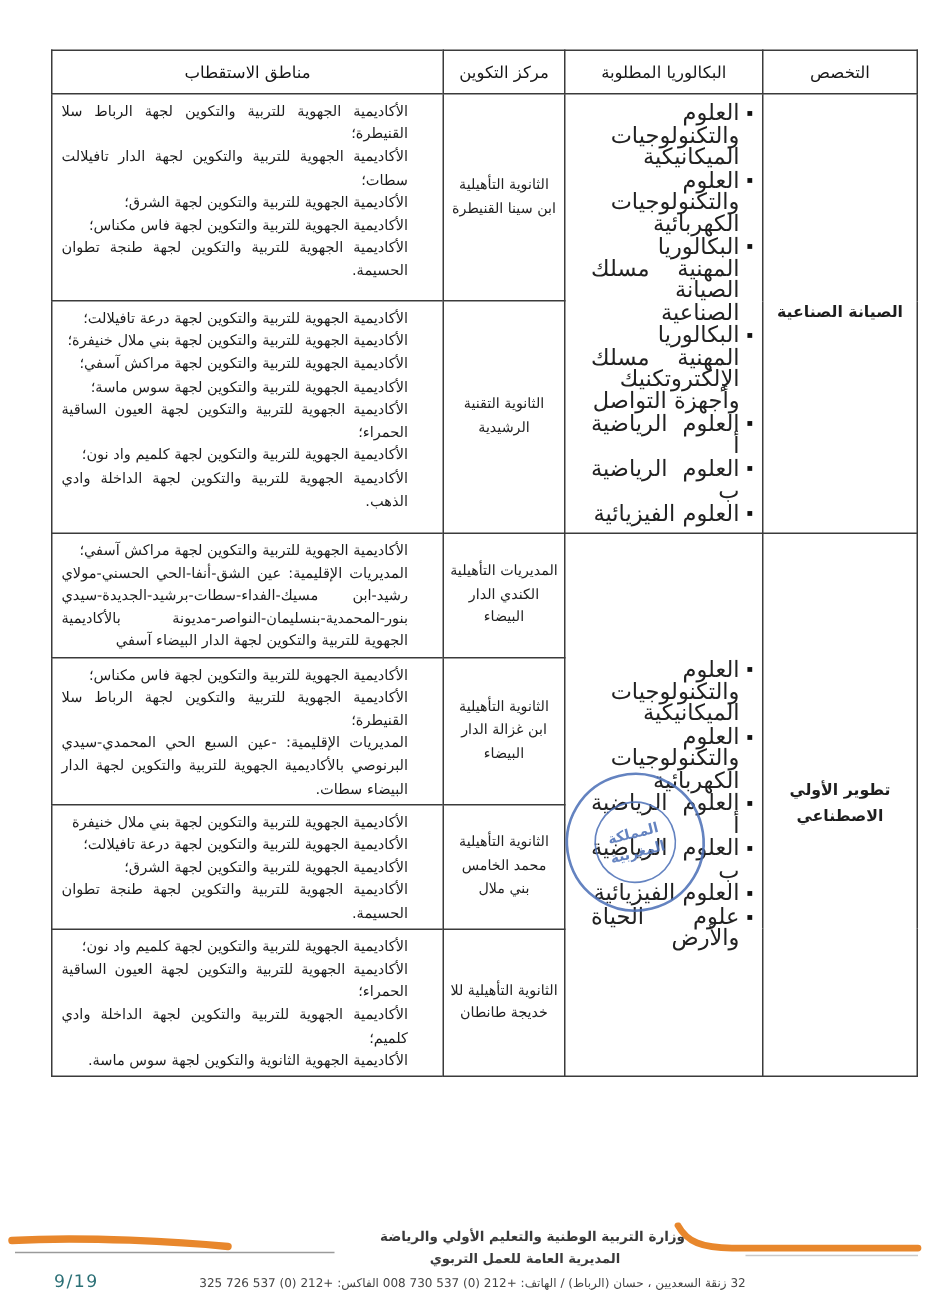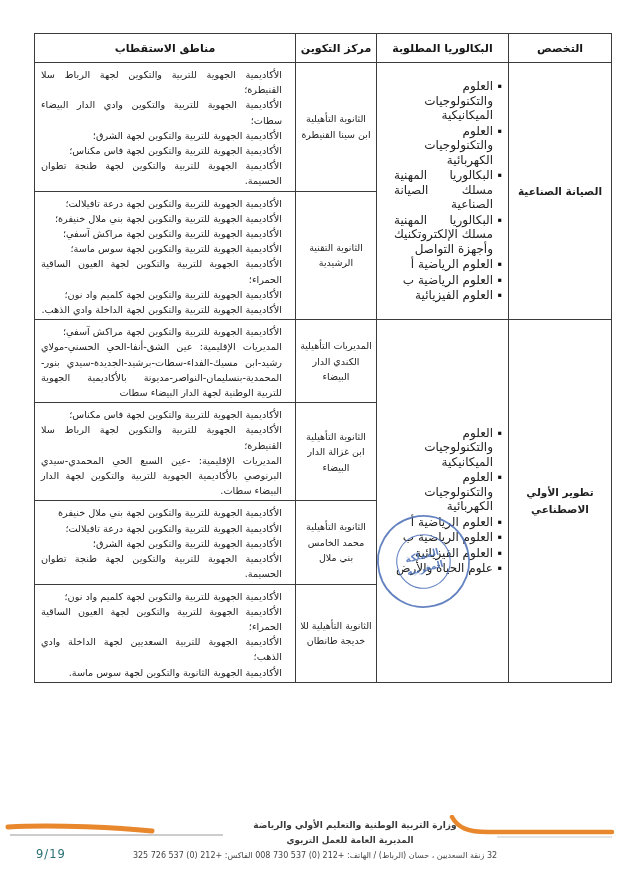--- a/index.html
+++ b/index.html
@@ -7,36 +7,36 @@
     position:relative;width:620px;height:877px;background:#ffffff;overflow:hidden;
     font-family:"DejaVu Sans",sans-serif;color:#1e1e1e;direction:rtl;
   }
   
   .doc-table{
     position:absolute;top:33px;right:8px;left:35px;
     border-collapse:collapse;table-layout:fixed;width:577px;direction:rtl;
   }
   .doc-table th,.doc-table td{border:1px solid #3b3b3b;overflow:hidden;}
   .doc-table th{
-    font-size:11px;font-weight:bold;text-align:center;vertical-align:middle;
+    font-size:11px;font-weight:normal;text-align:center;vertical-align:middle;
     color:#161616;padding:2px;
   }
   .specialty-cell{
     text-align:center;vertical-align:middle;font-weight:bold;font-size:10.5px;
     line-height:17px;padding:2px 4px;margin-left:24px;
   }
   .bac-cell{vertical-align:middle;padding:5px 6px 4px 5px;}
   .bac-item{display:flex;align-items:flex-start;margin-bottom:1px;}
   .bullet{flex:0 0 9px;font-size:6.5px;line-height:14.5px;color:#111;}
-  .bac-text{flex:1;font-size:12px;line-height:14.5px;text-align:justify;color:#222;margin-left:12px;}
+  .bac-text{flex:1;font-size:15px;line-height:14.5px;text-align:justify;color:#222;margin-left:12px;}
   .center-cell{
     text-align:center;vertical-align:middle;font-size:9.5px;line-height:15.5px;
     padding:2px 4px;color:#222;margin-top:35px;
   }
-  .zones-cell{vertical-align:top;padding:4px 13px 2px 6px;}
+  .zones-cell{vertical-align:top;padding:4px 23px 2px 6px;}
   .zone-line{
     font-size:9.7px;line-height:15.2px;text-align:justify;margin:0;color:#1d1d1d;
   }
   
   .stamp{
     position:absolute;left:374px;top:512px;width:99px;height:99px;
     transform:rotate(-14deg);opacity:.88;z-index:5;
   }
   
   .footer{position:absolute;left:0;top:815px;width:620px;height:62px;direction:rtl;}
@@ -98,21 +98,21 @@
               <span class="bac-text">العلوم الرياضية ب</span>
             </div>
         <div class="bac-item">
               <span class="bullet">▪</span>
               <span class="bac-text">العلوم الفيزيائية</span>
             </div>
       </td>
       <td class="center-cell">الثانوية التأهيلية ابن سينا القنيطرة</td>
       <td class="zones-cell">
         <p class="zone-line">الأكاديمية الجهوية للتربية والتكوين لجهة الرباط سلا القنيطرة؛</p>
-        <p class="zone-line">الأكاديمية الجهوية للتربية والتكوين وادي الدار البيضاء سطات؛</p>
+        <p class="zone-line">الأكاديمية الجهوية للتربية والتكوين لجهة الدار تافيلالت سطات؛</p>
         <p class="zone-line">الأكاديمية الجهوية للتربية والتكوين لجهة الشرق؛</p>
         <p class="zone-line">الأكاديمية الجهوية للتربية والتكوين لجهة فاس مكناس؛</p>
         <p class="zone-line">الأكاديمية الجهوية للتربية والتكوين لجهة طنجة تطوان الحسيمة.</p>
       </td>
     </tr>
     <tr style="height:112px">
       <td class="center-cell">الثانوية التقنية الرشيدية</td>
       <td class="zones-cell">
         <p class="zone-line">الأكاديمية الجهوية للتربية والتكوين لجهة درعة تافيلالت؛</p>
         <p class="zone-line">الأكاديمية الجهوية للتربية والتكوين لجهة بني ملال خنيفرة؛</p>
@@ -148,21 +148,21 @@
               <span class="bac-text">العلوم الفيزيائية</span>
             </div>
         <div class="bac-item">
               <span class="bullet">▪</span>
               <span class="bac-text">علوم الحياة والأرض</span>
             </div>
       </td>
       <td class="center-cell">المديريات التأهيلية الكندي الدار البيضاء</td>
       <td class="zones-cell">
         <p class="zone-line">الأكاديمية الجهوية للتربية والتكوين لجهة مراكش آسفي؛</p>
-        <p class="zone-line">المديريات الإقليمية: عين الشق-أنفا-الحي الحسني-مولاي رشيد-ابن مسيك-الفداء-سطات-برشيد-الجديدة-سيدي بنور-المحمدية-بنسليمان-النواصر-مديونة بالأكاديمية الجهوية للتربية الوطنية لجهة الدار البيضاء سطات</p>
+        <p class="zone-line">المديريات الإقليمية: عين الشق-أنفا-الحي الحسني-مولاي رشيد-ابن مسيك-الفداء-سطات-برشيد-الجديدة-سيدي بنور-المحمدية-بنسليمان-النواصر-مديونة بالأكاديمية الجهوية للتربية والتكوين لجهة الدار البيضاء آسفي</p>
       </td>
     </tr>
     <tr style="height:89px">
       <td class="center-cell">الثانوية التأهيلية ابن غزالة الدار البيضاء</td>
       <td class="zones-cell">
         <p class="zone-line">الأكاديمية الجهوية للتربية والتكوين لجهة فاس مكناس؛</p>
         <p class="zone-line">الأكاديمية الجهوية للتربية والتكوين لجهة الرباط سلا القنيطرة؛</p>
         <p class="zone-line">المديريات الإقليمية: -عين السبع الحي المحمدي-سيدي البرنوصي بالأكاديمية الجهوية للتربية والتكوين لجهة الدار البيضاء سطات.</p>
       </td>
     </tr>
@@ -173,21 +173,21 @@
         <p class="zone-line">الأكاديمية الجهوية للتربية والتكوين لجهة درعة تافيلالت؛</p>
         <p class="zone-line">الأكاديمية الجهوية للتربية والتكوين لجهة الشرق؛</p>
         <p class="zone-line">الأكاديمية الجهوية للتربية والتكوين لجهة طنجة تطوان الحسيمة.</p>
       </td>
     </tr>
     <tr style="height:81px">
       <td class="center-cell">الثانوية التأهيلية للا خديجة طانطان</td>
       <td class="zones-cell">
         <p class="zone-line">الأكاديمية الجهوية للتربية والتكوين لجهة كلميم واد نون؛</p>
         <p class="zone-line">الأكاديمية الجهوية للتربية والتكوين لجهة العيون الساقية الحمراء؛</p>
-        <p class="zone-line">الأكاديمية الجهوية للتربية السعديين لجهة الداخلة وادي الذهب؛</p>
+        <p class="zone-line">الأكاديمية الجهوية للتربية والتكوين لجهة الداخلة وادي كلميم؛</p>
         <p class="zone-line">الأكاديمية الجهوية الثانوية والتكوين لجهة سوس ماسة.</p>
       </td>
     </tr>
   </tbody>
     </table>
 
   <svg class="stamp" viewBox="0 0 100 100">
     <defs>
       <path id="ringPath" d="M50,13 a37,37 0 1,1 -0.02,0 z" fill="none"></path>
     </defs>

